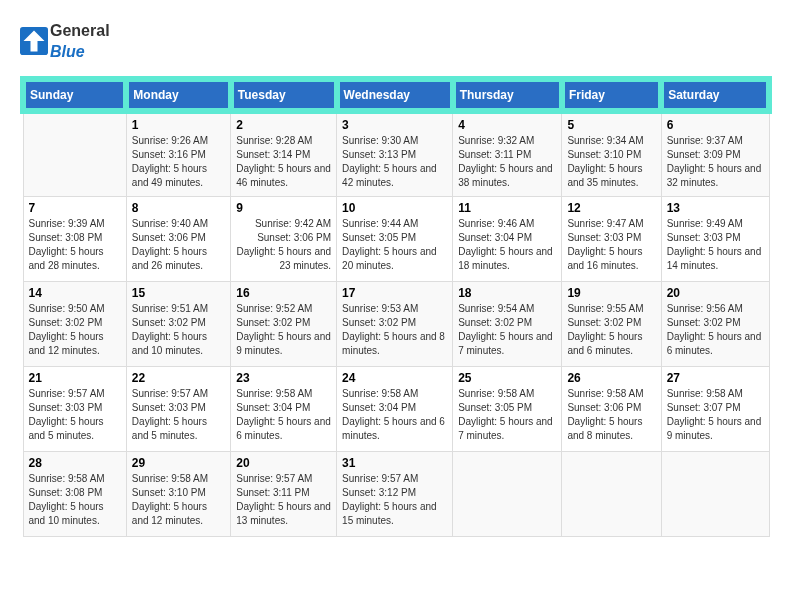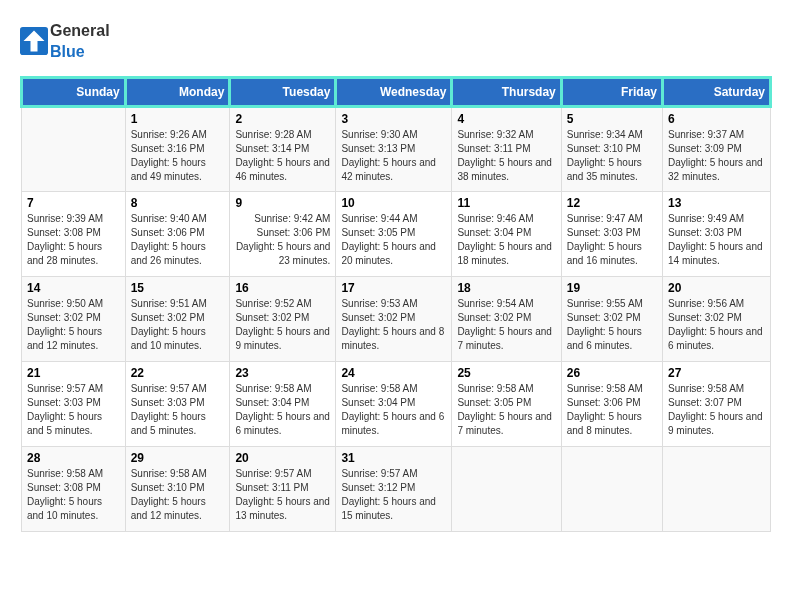--- a/index.html
+++ b/index.html
@@ -41,24 +41,24 @@
       width: 100%;
       border-collapse: collapse;
       font-size: 11px;
     }
     thead tr {
       background-color: #2a6ec4;
       color: #fff;
     }
     thead th {
       padding: 6px 4px;
-      text-align: right;
+      text-align: left;
       font-size: 12px;
       font-weight: bold;
-      border: 3px solid #5eead4;
+      border: 6px solid #5eead4;
     }
     tbody tr {
       vertical-align: top;
     }
     tbody tr:nth-child(odd) {
       background-color: #f9f9f9;
     }
     tbody tr:nth-child(even) {
       background-color: #fff;
     }
@@ -85,21 +85,21 @@
 <body>
 
 <div class="header">
   <div class="logo">
     <svg class="logo-icon" viewBox="0 0 40 40">
       <rect x="0" y="0" width="40" height="40" rx="4" fill="#1a6fc4"></rect>
       <polygon points="20,5 35,20 25,20 25,35 15,35 15,20 5,20" fill="white"></polygon>
     </svg>
     <div>
       <span style="color:#333;font-size:16px;font-weight:bold;">General</span><br>
-      <span style="color:#1a6fc4;font-size:16px;font-weight:bold;">Blue</span>
+      <span style="color:#1a6fc4;font-size:16px;font-weight:bold;font-style:italic;">Blue</span>
     </div>
   </div>
 </div>
 
 <table>
   <thead>
     <tr>
     <th>Sunday</th>
         <th>Monday</th>
         <th>Tuesday</th>

